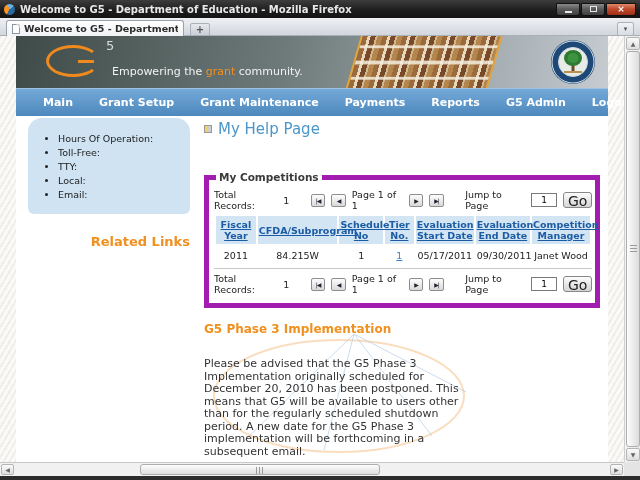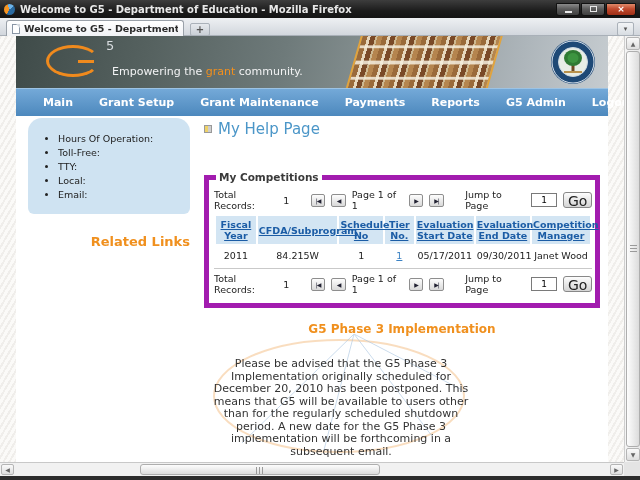--- a/index.html
+++ b/index.html
@@ -98,21 +98,21 @@
   .go-btn { width:30px; height:16px; background:linear-gradient(#fdfdfd,#d4d4d4); border:1px solid #888;
     border-radius:3px; font-size:14px; color:#222; font-family:"DejaVu Sans", sans-serif; }
   table.comp { width:100%; border-collapse:separate; border-spacing:2px; table-layout:fixed; }
   table.comp th { background:#d3e5f3; color:#1b5ca5; font-size:9.5px; text-decoration:underline;
     text-align:center; padding:3px 1px; font-weight:bold; }
   table.comp td { font-size:9.5px; text-align:center; padding:4px 1px; color:#222; background:#fff; }
   td .cell-link { color:#3b82c4; text-decoration:underline; }
 
   
   .section-title { color:#f0901e; font-weight:bold; font-size:12px; }
-  .phase3 { position:relative; margin-top:14px;text-align:center; }
+  .phase3 { position:relative; margin-top:14px; }
   .phase3-body { position:relative; z-index:1; margin-top:22px; max-width:274px; font-size:11px;
     line-height:12.5px; color:#333; }
   .watermark { position:absolute; left:0; top:6px; z-index:0; }
   .divider { position:relative; height:8px; border-bottom:1px solid #b9d2e8; margin-right:4px; }
   .divider::before { content:""; position:absolute; left:0; bottom:1px; width:5px; height:5px; background:#8fa8c0; }
   .news-section { margin-top:34px; }
 
   
   .vscroll { position:absolute; right:0; top:36px; width:16px; height:426px;
     background:linear-gradient(90deg,#f5f5f5,#e9e9e9); border-left:1px solid #cfcfcf; }

